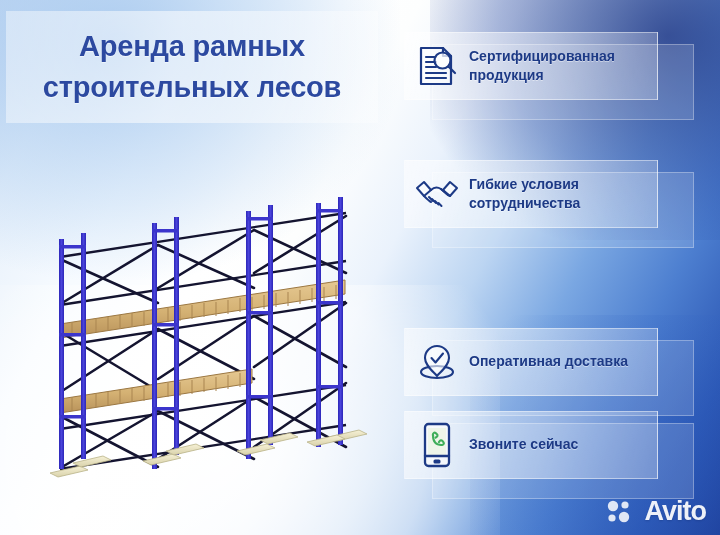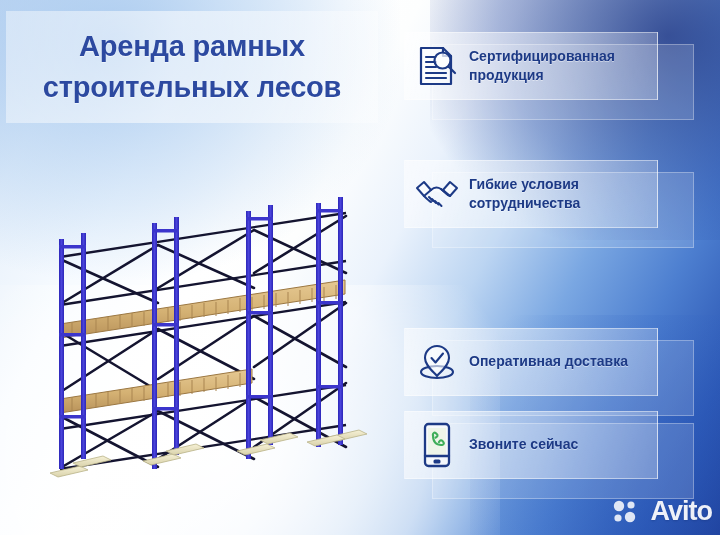--- a/index.html
+++ b/index.html
@@ -134,21 +134,21 @@
     color:#20409a;
     font-size:15px;
     font-weight:bold;
     font-style:italic;
     letter-spacing:.6px;
   }
 
   
   #avito {
     position:absolute;
-    right:8px; bottom:10px;
+    right:14px; bottom:10px;
     display:flex; align-items:center; gap:12px;
     opacity:.92;
   }
   #avito-dots { width:26px; height:24px; flex:0 0 26px; }
   #avito-text {
     color:#ffffff;
     font-size:27px;
     font-weight:bold;
     letter-spacing:-1px;
     line-height:1;

